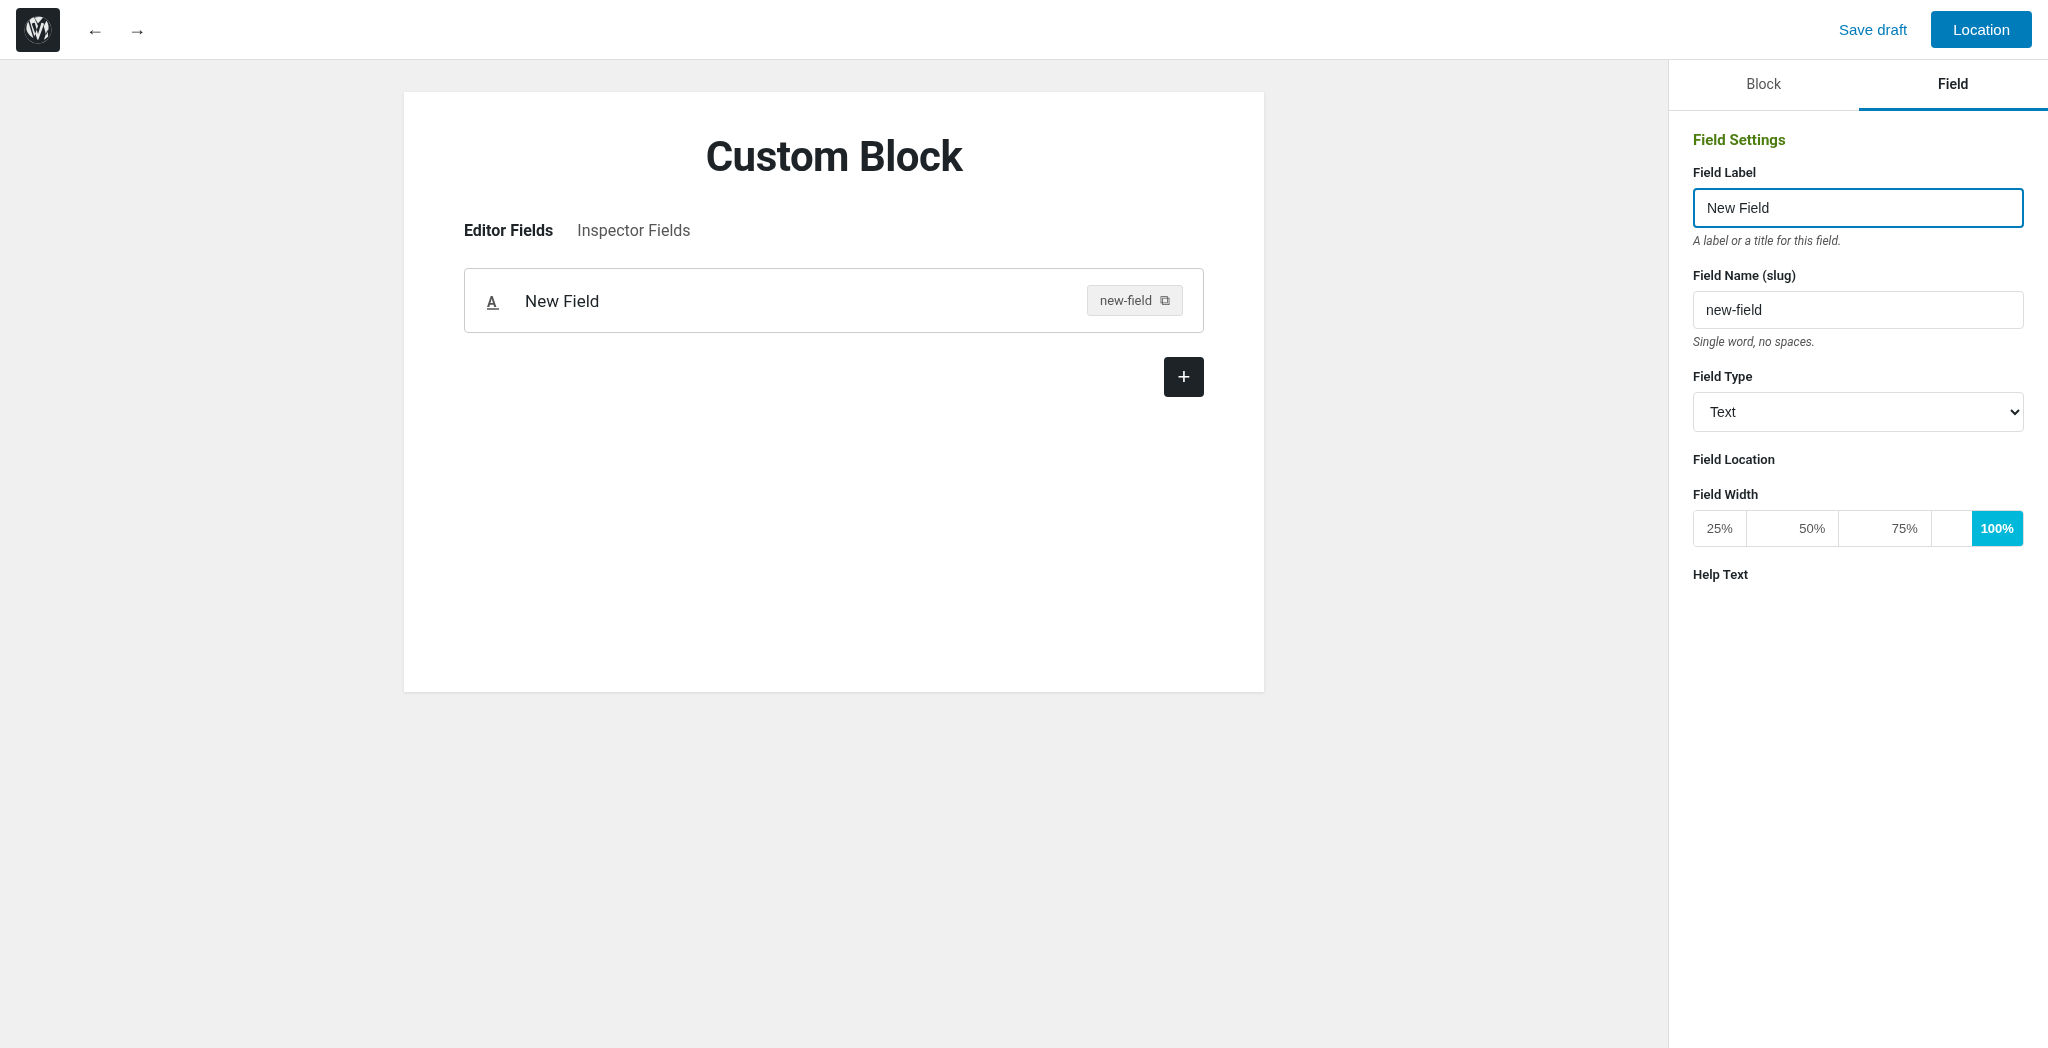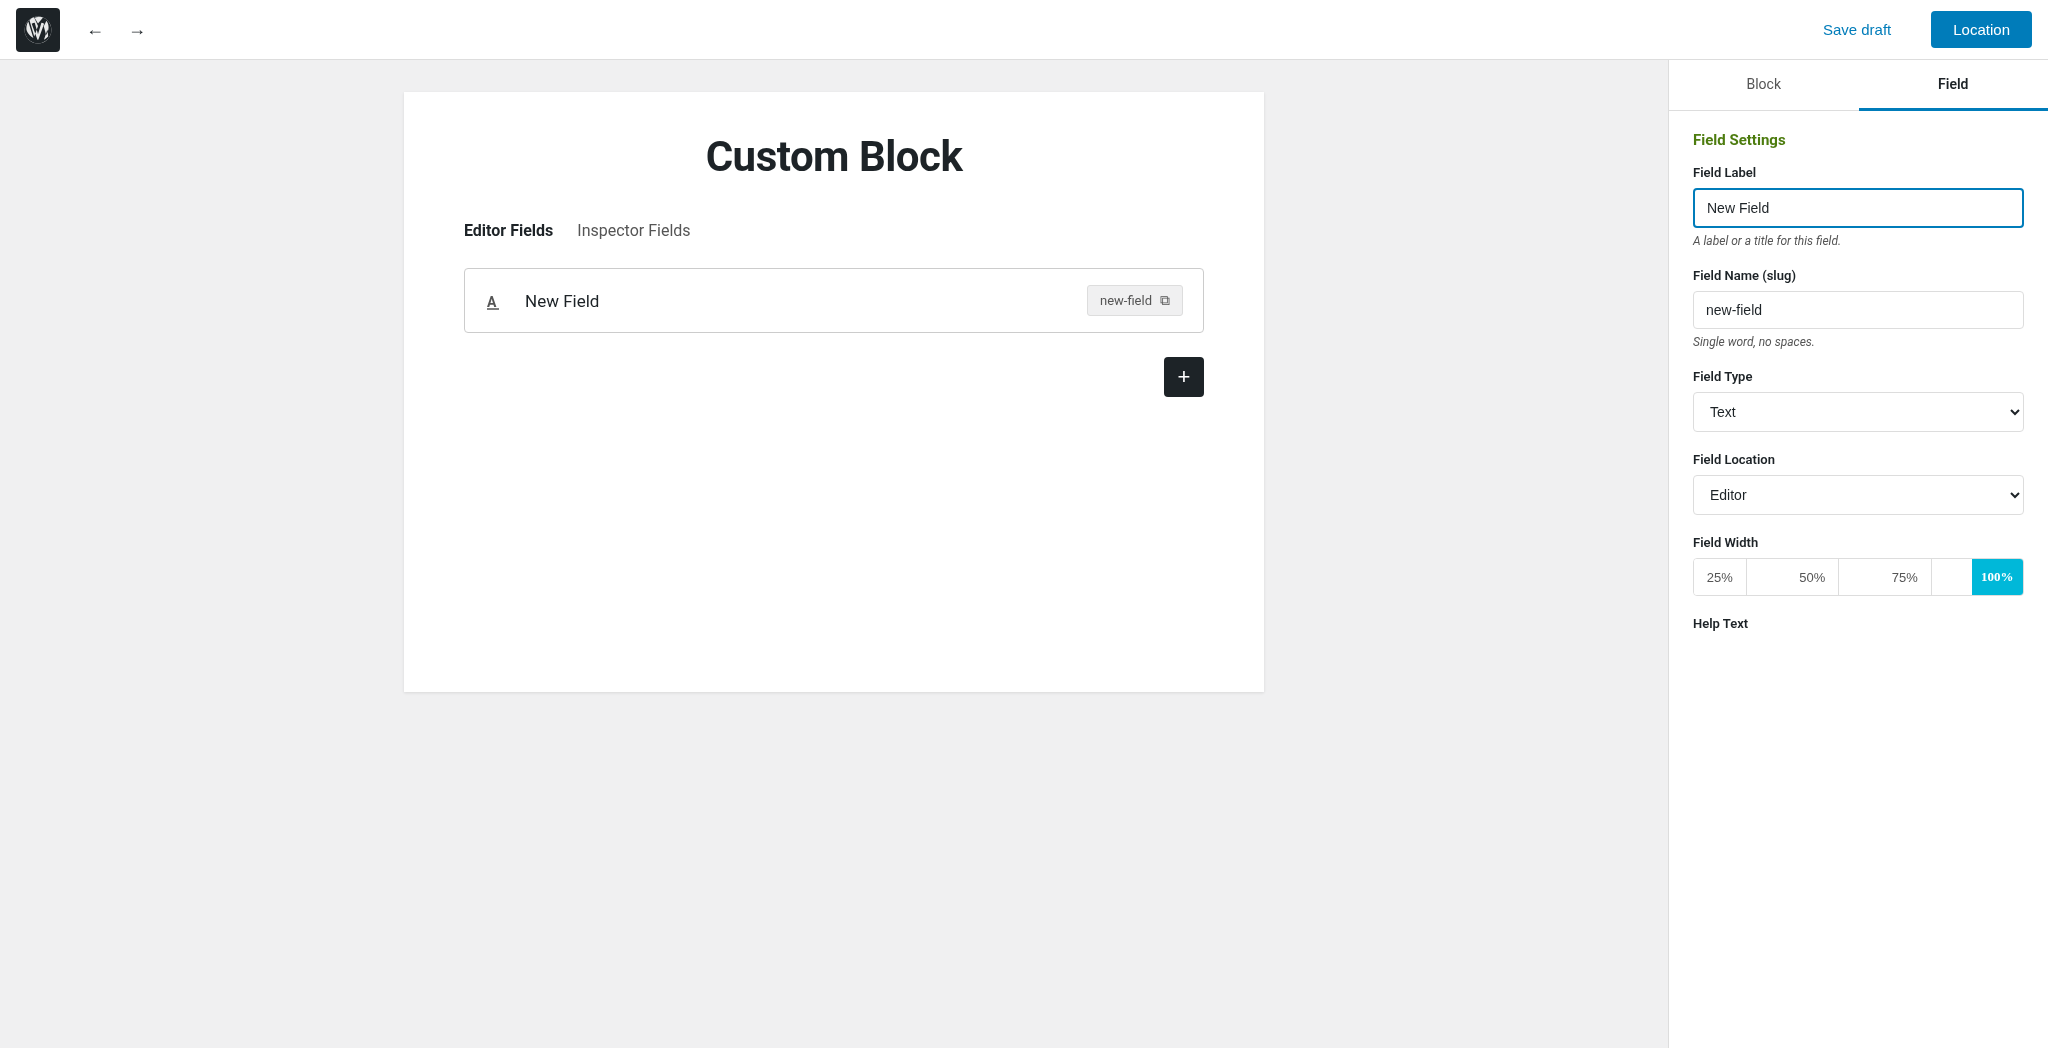--- a/index.html
+++ b/index.html
@@ -13,21 +13,21 @@
     .topbar-left { display: flex; align-items: center; gap: 12px; }
     .wp-logo {
       width: 44px; height: 44px; background: #1d2327; border-radius: 4px;
       display: flex; align-items: center; justify-content: center; margin-right: 8px;
     }
     .wp-logo svg { width: 28px; height: 28px; fill: #fff; }
     .nav-btn {
       background: none; border: none; cursor: pointer; padding: 6px; border-radius: 4px;
       color: #1d2327; font-size: 18px; display: flex; align-items: center;
     }
-    .topbar-right { display: flex; align-items: center; gap: 28px; }
+    .topbar-right { display: flex; align-items: center; gap: 12px; }
     .save-draft-btn {
       background: none; border: none; color: #007cba; font-size: 15px; cursor: pointer;
       font-weight: 400; padding: 8px 12px;
     }
     .publish-btn {
       background: #007cba; color: #fff; border: none; border-radius: 4px;
       padding: 10px 22px; font-size: 15px; font-weight: 500; cursor: pointer;
     }
 
     
@@ -130,21 +130,21 @@
 
     
     .width-selector {
       display: flex; border: 1px solid #ddd; border-radius: 4px; overflow: hidden; gap: 40px;
     }
     .width-option {
       flex: 1; text-align: center; padding: 10px 0; font-size: 13px;
       cursor: pointer; color: #555; background: #fff; border: none;
       border-right: 1px solid #ddd;
     }
-    .width-option:last-child { border-right: none; font-family: Liberation Serif, serif; }
+    .width-option:last-child { border-right: none; }
     .width-option.active { background: #00b8d9; color: #fff; font-weight: 600; }
   </style>
 </head>
 <body>
 
 <div class="topbar">
   <div class="topbar-left">
     <div class="wp-logo">
       <svg viewBox="0 0 185.2 185.2" xmlns="http://www.w3.org/2000/svg">
         <circle cx="92.6" cy="92.6" r="88.6" fill="#fff" opacity="0.9"></circle>
@@ -224,24 +224,20 @@
           <option>Email</option>
           <option>URL</option>
           <option>Image</option>
           <option>Select</option>
           <option>Checkbox</option>
         </select>
       </div>
 
       <div class="field-group">
         <label class="field-label">Field Location</label>
-        <select class="field-select">
-          <option>Editor</option>
-          <option>Inspector</option>
-        </select>
       </div>
 
       <div class="field-group">
         <label class="field-label">Field Width</label>
         <div class="width-selector">
           <button class="width-option">25%</button>
           <button class="width-option">50%</button>
           <button class="width-option">75%</button>
           <button class="width-option active">100%</button>
         </div>

